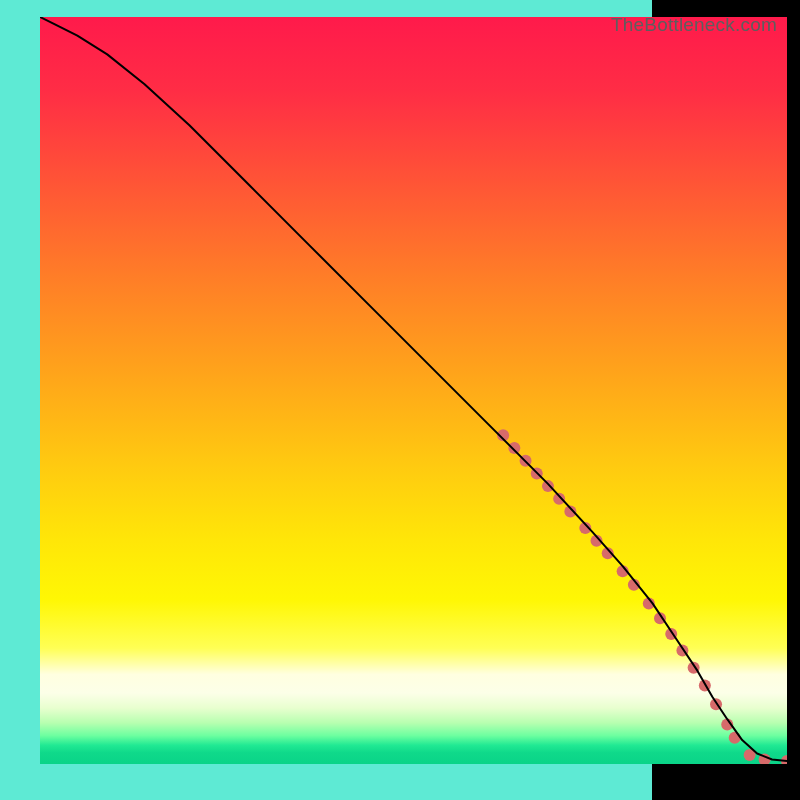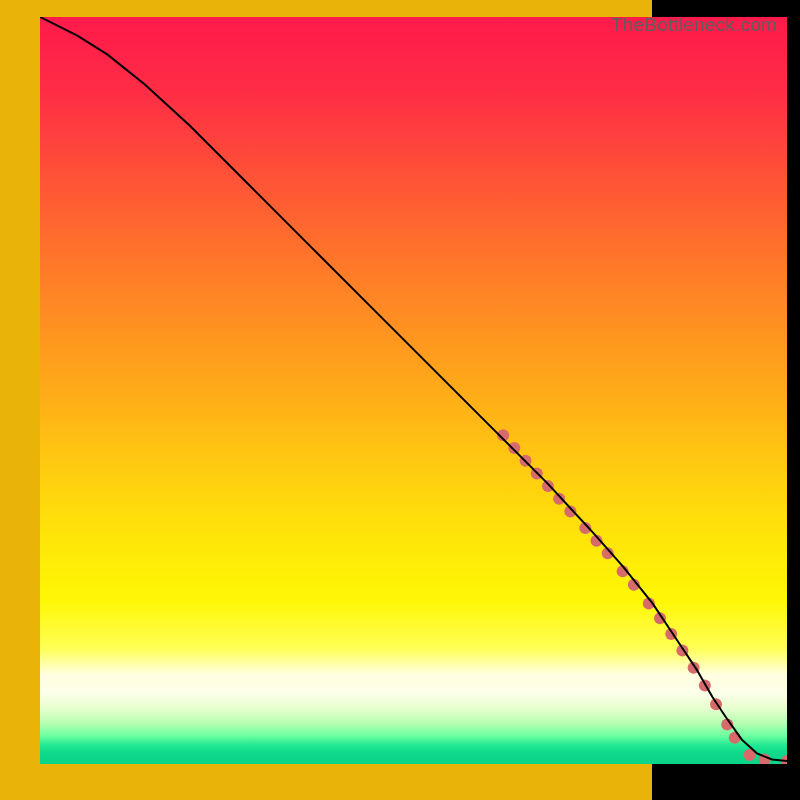--- a/index.html
+++ b/index.html
@@ -8,21 +8,21 @@
     width: 800px;
     height: 800px;
     overflow: hidden;
     background: #000;
     font-family: Arial, Helvetica, sans-serif;
   }
   .frame {
     position: relative;
     width: 652px;
     height: 800px;
-    background: #eab308;
+    background: #5eead4;
   }
   .plot-area {
     position: absolute;
     left: 40px;
     top: 17px;
     width: 747px;
     height: 747px;
   }
   .gradient-bg {
     position: absolute;

